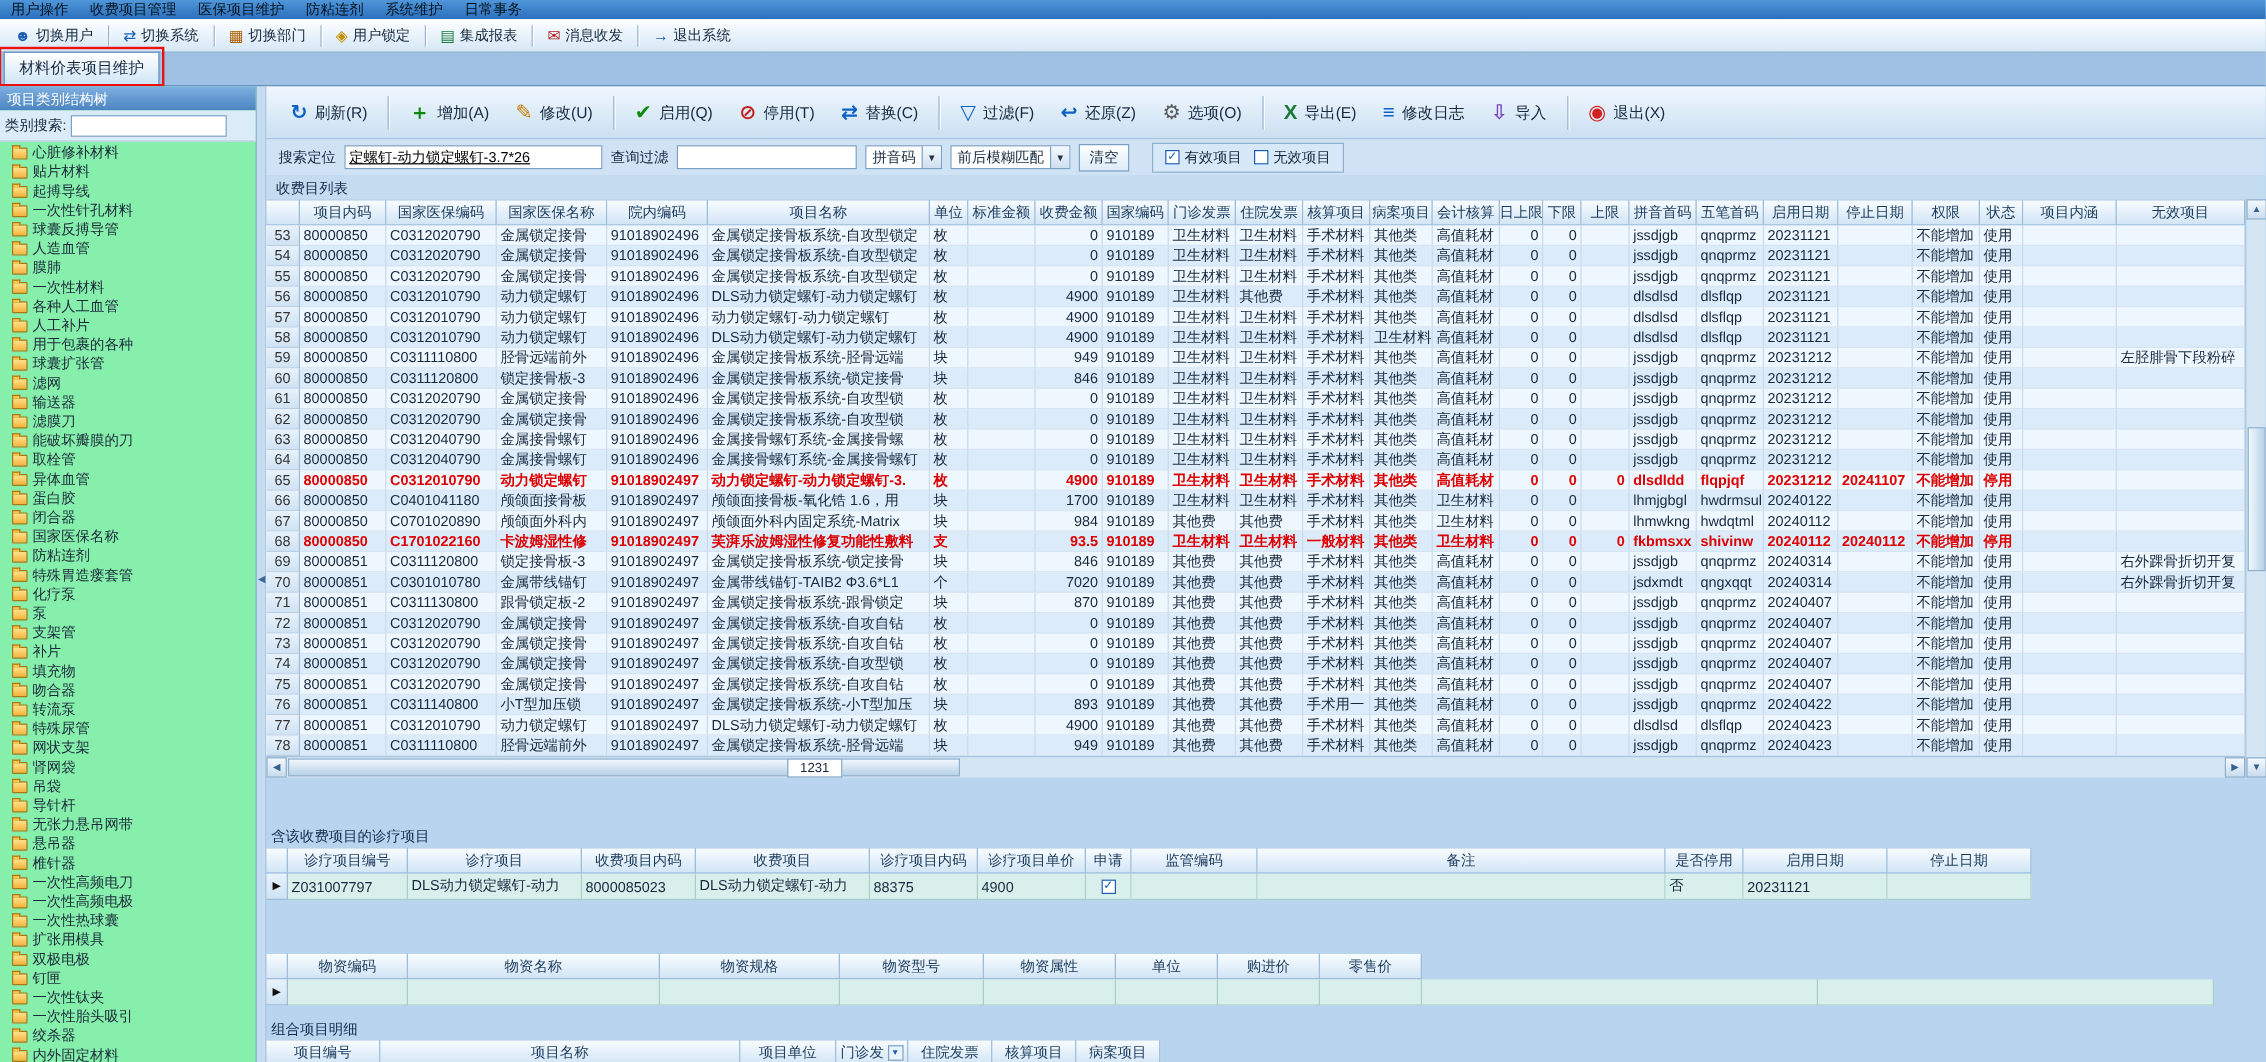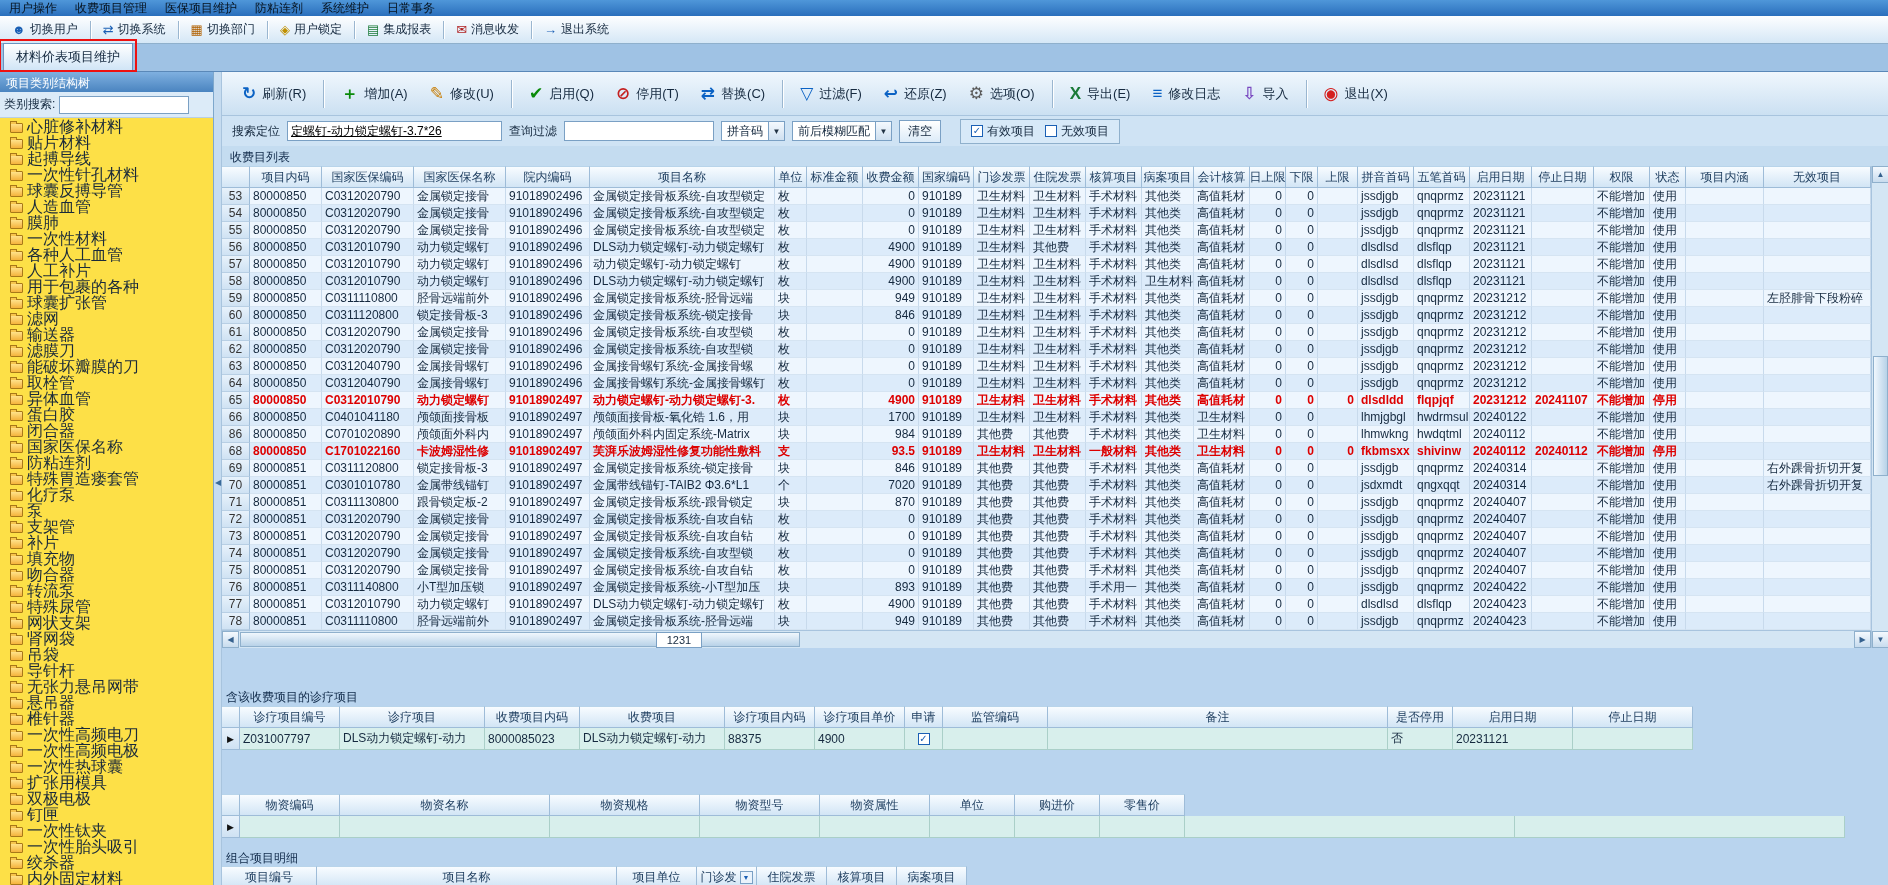--- a/index.html
+++ b/index.html
@@ -23,29 +23,29 @@
   
   #tabbar { position:absolute; top:44px; left:0; right:0; height:28px; background:#9fc2e4;
     border-bottom:1px solid #5a88b8; display:flex; align-items:flex-end; padding-left:3px; }
   #tab-main { position:relative; background:linear-gradient(#ffffff,#cfe4f6);
     border:1px solid #6a94c0; border-bottom:none; padding:4px 12px 5px 12px; font-size:13px; }
   #tab-outline { position:absolute; left:-5px; top:-5px; right:-5px; bottom:-1px;
     border:2px solid #ee1111; pointer-events:none; }
 
   
   #sidebar { position:absolute; top:72px; left:0; width:214px; bottom:0;
-    background:#fde047; border-right:1px solid #7da7cc; }
+    background:#86efac; border-right:1px solid #7da7cc; }
   #sidebar-title { height:20px; background:linear-gradient(#7fb0e0,#4a84c0); color:#fff;
     padding:3px 6px; font-size:12px; }
   #sidebar-search { height:26px; background:#dcebf8; border-bottom:1px solid #b8cfe4;
     display:flex; align-items:center; gap:4px; padding:0 4px; }
   #sidebar-search input { width:130px; height:18px; border:1px solid #7aa0c4; background:#fff; font-size:12px; }
   #tree { position:absolute; top:46px; left:0; right:0; bottom:0; overflow:hidden; padding:1px 0 0 10px; }
   .tree-item { height:16px; display:flex; align-items:center; gap:4px; white-space:nowrap; cursor:default; }
-  .tree-label { font-size:16px; color:#1a2a3a; }
+  .tree-label { font-size:12px; color:#1a2a3a; }
   .folder { width:13px; height:10px; flex:none; position:relative; margin-top:1px;
     background:linear-gradient(#ffe28a,#f5b33c); border:1px solid #a87818; border-radius:1px; }
   .folder::before { content:""; position:absolute; top:-3px; left:-1px; width:5px; height:2px;
     background:#f7c54e; border:1px solid #a87818; border-bottom:none; }
 
   
   #collapse-strip { position:absolute; top:72px; left:214px; width:8px; bottom:0;
     background:#c6dcf0; border-right:1px solid #a8c4de; }
   #collapse-arrow { position:absolute; top:390px; left:0; width:8px; height:40px;
     font-size:8px; color:#3a6a9a; display:flex; align-items:center; justify-content:center; }
@@ -884,21 +884,21 @@
       <div class="g-cell" style="width: 56px;">lhmjgbgl</div>
       <div class="g-cell" style="width: 56px;">hwdrmsul</div>
       <div class="g-cell" style="width: 62px;">20240122</div>
       <div class="g-cell" style="width: 62px;"></div>
       <div class="g-cell" style="width: 56px;">不能增加</div>
       <div class="g-cell" style="width: 36px;">使用</div>
       <div class="g-cell" style="width: 78px;"></div>
       <div class="g-cell" style="width: 78px; flex: 1 1 0%;"></div>
     </div>
     <div class="grid-row">
-      <div class="rn-cell" style="width: 28px;">86</div>
+      <div class="rn-cell" style="width: 28px;">67</div>
       <div class="g-cell" style="width: 72px;">80000850</div>
       <div class="g-cell" style="width: 92px;">C0701020890</div>
       <div class="g-cell" style="width: 92px;">颅颌面外科内</div>
       <div class="g-cell" style="width: 84px;">91018902497</div>
       <div class="g-cell" style="width: 185px;">颅颌面外科内固定系统-Matrix</div>
       <div class="g-cell" style="width: 32px;">块</div>
       <div class="g-cell num" style="width: 56px;"></div>
       <div class="g-cell num" style="width: 56px;">984</div>
       <div class="g-cell" style="width: 55px;">910189</div>
       <div class="g-cell" style="width: 56px;">其他费</div>

